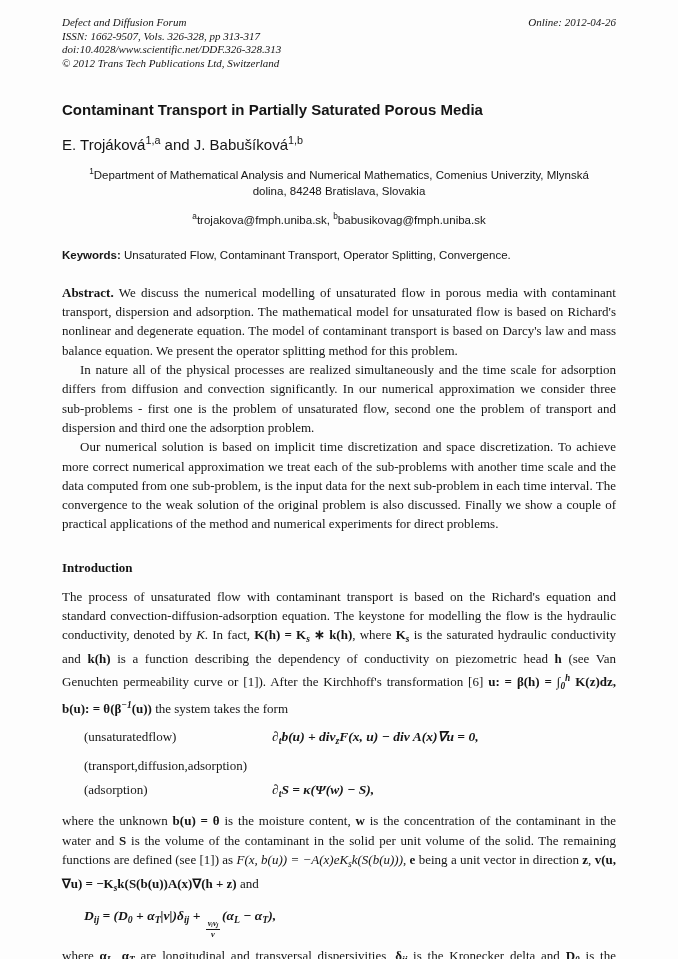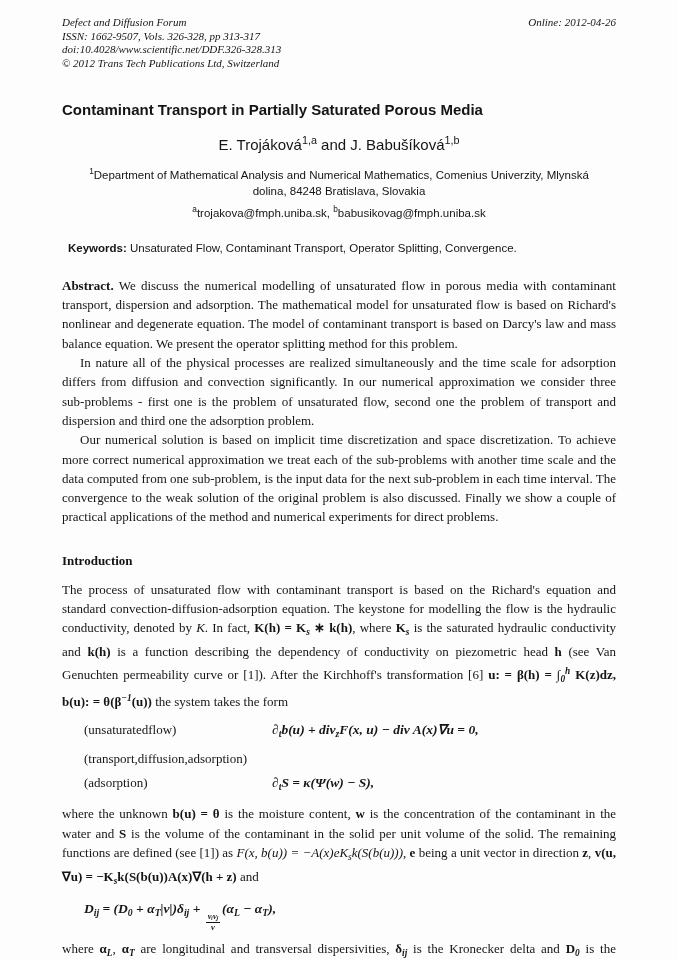--- a/index.html
+++ b/index.html
@@ -8,28 +8,28 @@
     background:#fdfdfd;color:#151515;
     padding:16px 62px 0 62px;
     font-family:"Liberation Serif",serif;
     overflow:hidden;
   }
   .header{display:flex;justify-content:space-between;align-items:flex-start;
     font-style:italic;font-size:11px;line-height:13.5px;}
   .header .hl{white-space:nowrap;}
   .title{margin-top:31px;text-align:left;font-family:"Liberation Sans",sans-serif;
     font-weight:bold;font-size:15px;line-height:1.2;}
-  .authors{margin-top:15px;text-align:center;font-family:"Liberation Sans",sans-serif;
+  .authors{margin-top:15px;text-align:left;font-family:"Liberation Sans",sans-serif;
     font-size:15px;}
   .affil{margin-top:13px;text-align:center;font-family:"Liberation Sans",sans-serif;
     font-size:11.5px;line-height:1.4;width:512px;margin-left:auto;margin-right:auto;}
-  .emails{margin-top:6px;text-align:center;font-family:"Liberation Sans",sans-serif;
+  .emails{margin-top:13px;text-align:center;font-family:"Liberation Sans",sans-serif;
     font-size:11.5px;}
   .keywords{margin-top:23px;font-family:"Liberation Sans",sans-serif;font-size:11.5px;}
-  .kw-label{font-weight:bold;margin-left:6px;}
+  .kw-label{font-weight:bold;}
   .body-text{font-size:13px;line-height:19.3px;text-align:justify;}
   .abstract{margin-top:22px;}
   .abstract-label{font-weight:bold;}
   .para-indent{text-indent:18px;}
   .section-heading{margin-top:26px;font-weight:bold;font-size:13px;}
   .intro-p{margin-top:11px;}
   .eq-block{margin:7px 0 5px 0;}
   .eq-row{display:flex;padding-left:22px;line-height:24.5px;font-size:13px;}
   .eq-label{flex:0 0 188px;}
   .eq{font-style:italic;font-weight:600;font-size:13.5px;}

